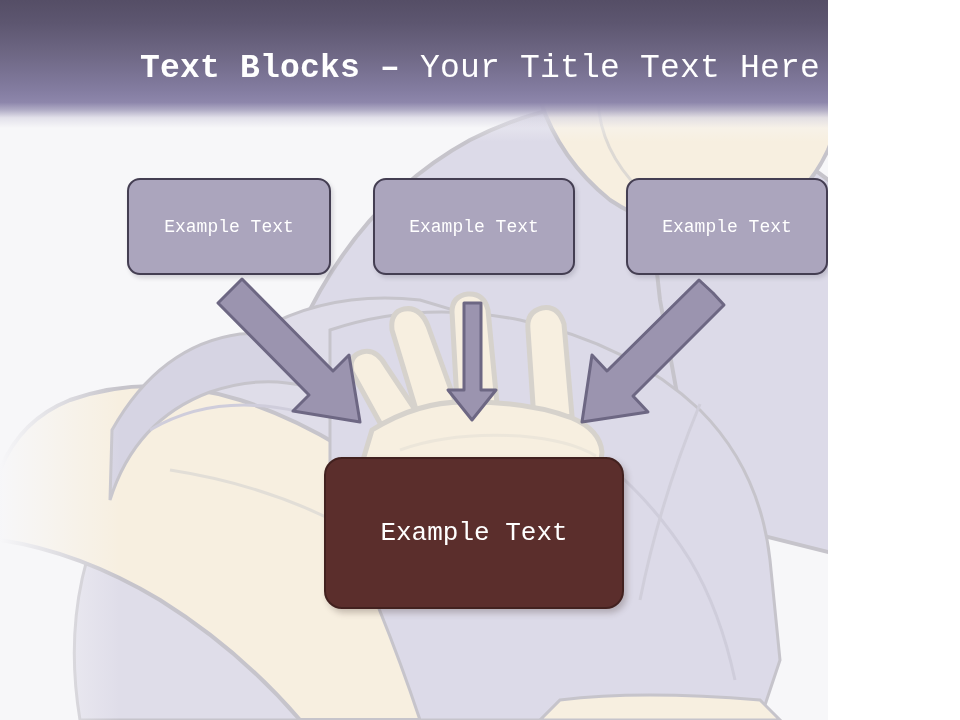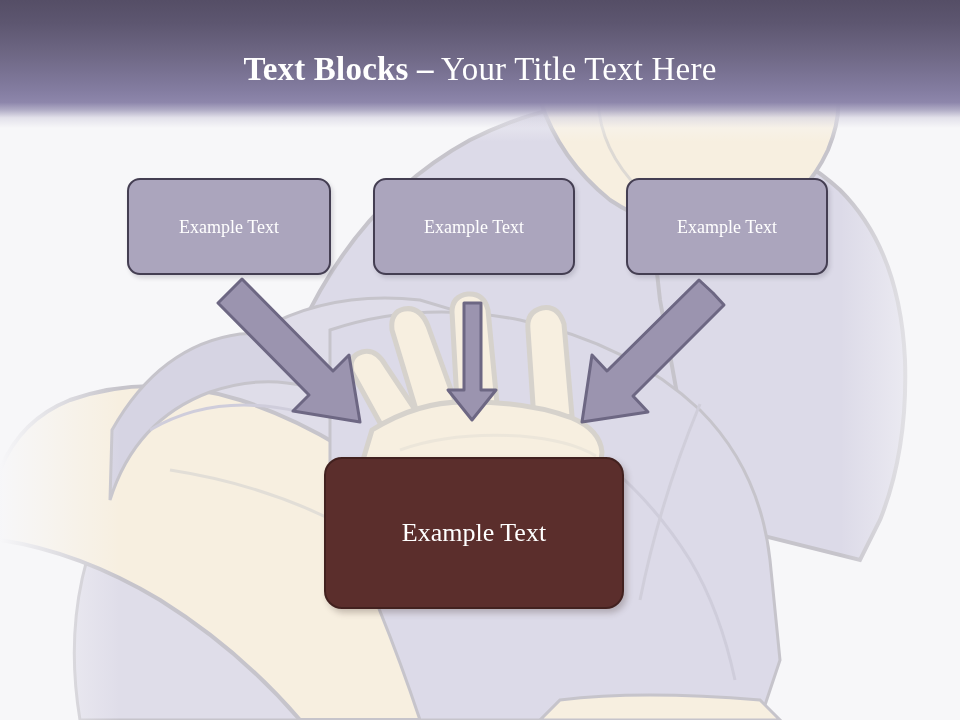--- a/index.html
+++ b/index.html
@@ -2,25 +2,25 @@
 <html><head>
 <meta charset="utf-8">
 <style>
   html, body {
     margin: 0;
     padding: 0;
     background: #ffffff;
   }
   .slide {
     position: relative;
-    width: 960px;
+    width: 828px;
     height: 720px;
     overflow: hidden;
     background: #d946ef;
-    font-family: Liberation Serif, serif;
+    font-family: Liberation Mono, monospace;
   }
 
   
   .bg-illustration {
     position: absolute;
     left: 0;
     top: 0;
     width: 960px;
     height: 720px;
   }

